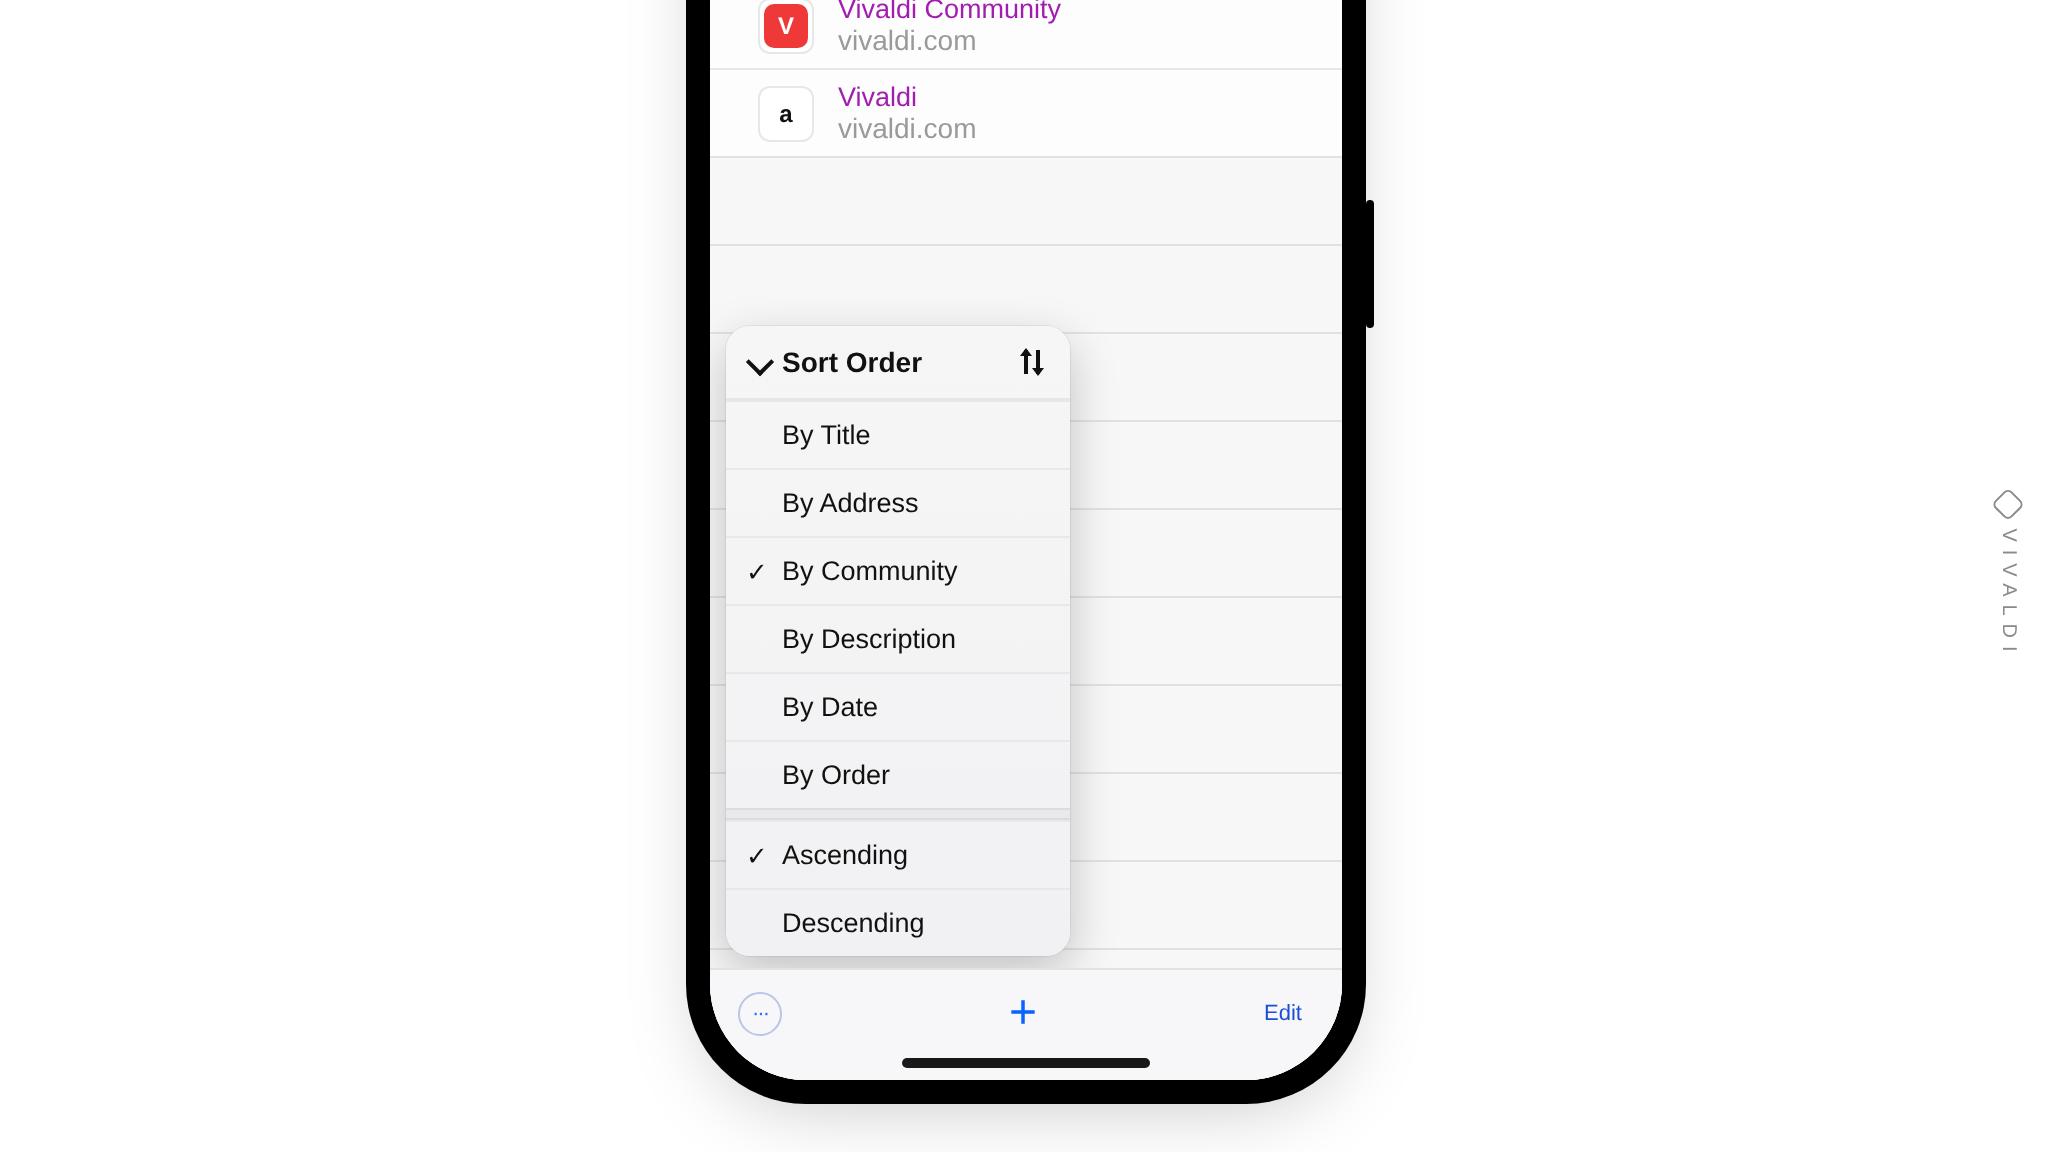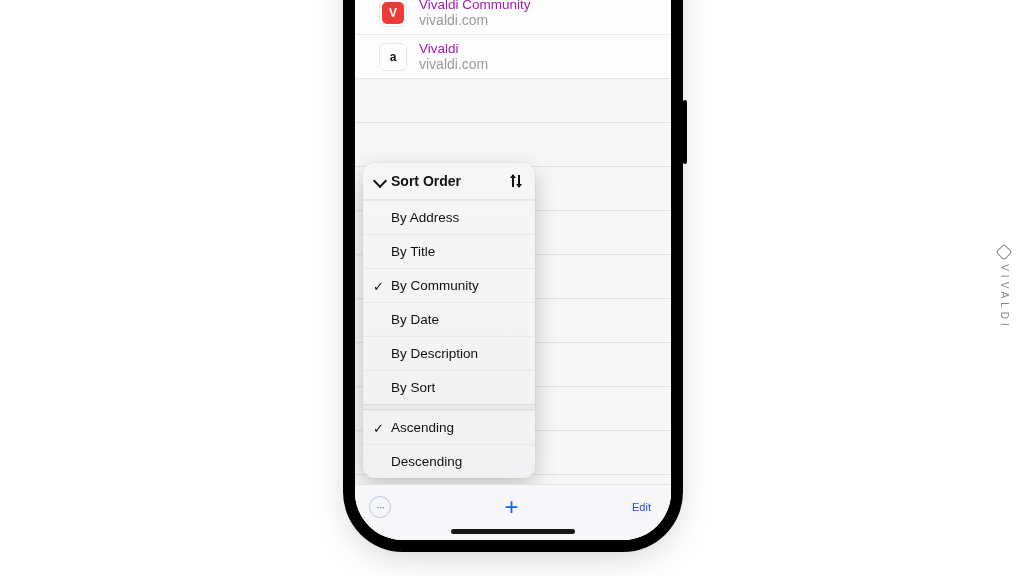--- a/index.html
+++ b/index.html
@@ -158,37 +158,37 @@
       <div class="popup">
         <div class="header">
           <span class="chev-down"></span>
           <span class="title">Sort Order</span>
           <span class="sort-ic">
               <span class="au"></span>
               <span class="ad"></span>
             </span>
         </div>
         <div class="row">
+            <span>By Title</span>
+          </div>
+        <div class="row">
             <span>By Address</span>
-          </div>
-        <div class="row">
-            <span>By Title</span>
           </div>
         <div class="row">
             <span class="check">✓</span>
             <span>By Community</span>
           </div>
         <div class="row">
+            <span>By Description</span>
+          </div>
+        <div class="row">
             <span>By Date</span>
           </div>
         <div class="row">
-            <span>By Description</span>
-          </div>
-        <div class="row">
-            <span>By Sort</span>
+            <span>By Order</span>
           </div>
         <div class="section-div"></div>
         <div class="row">
             <span class="check">✓</span>
             <span>Ascending</span>
           </div>
         <div class="row">
             <span>Descending</span>
           </div>
       </div>

